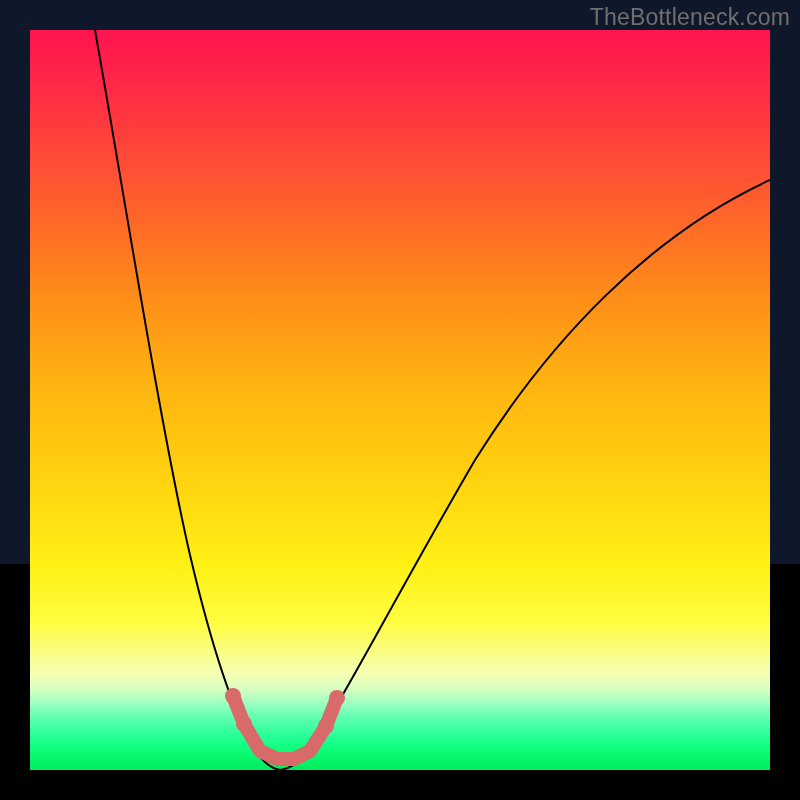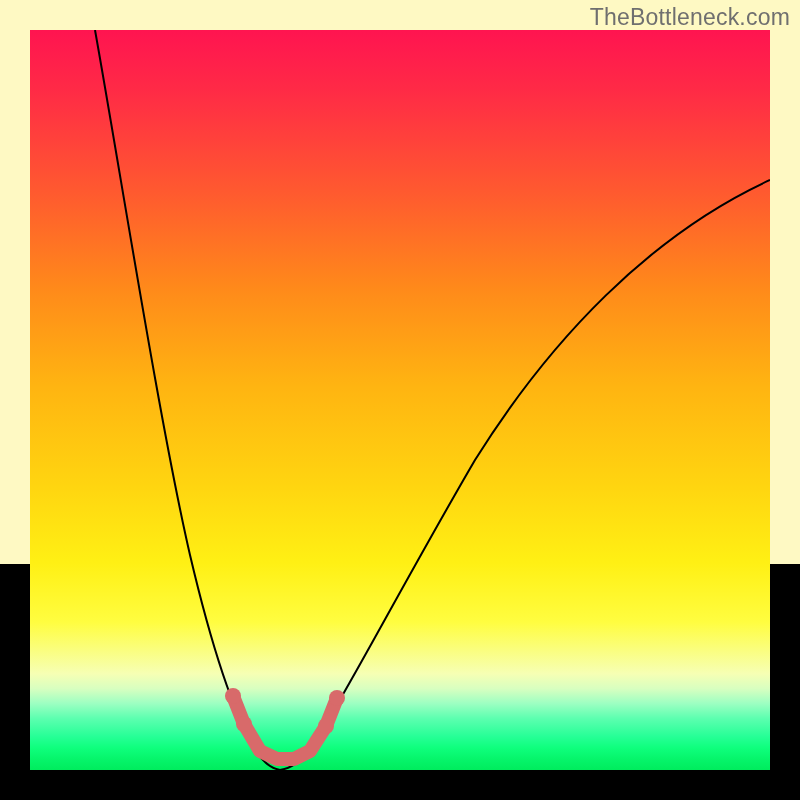--- a/index.html
+++ b/index.html
@@ -8,21 +8,21 @@
     width: 800px;
     height: 800px;
     background: #000;
     overflow: hidden;
     font-family: Arial, Helvetica, sans-serif;
   }
   .frame {
     position: relative;
     width: 800px;
     height: 564px;
-    background: #fef9c3;
+    background: #0f172a;
   }
   .watermark {
     position: absolute;
     top: 4px;
     right: 10px;
     color: #6f6f6f;
     font-size: 23px;
     font-weight: 500;
     letter-spacing: 0.2px;
     z-index: 50;

